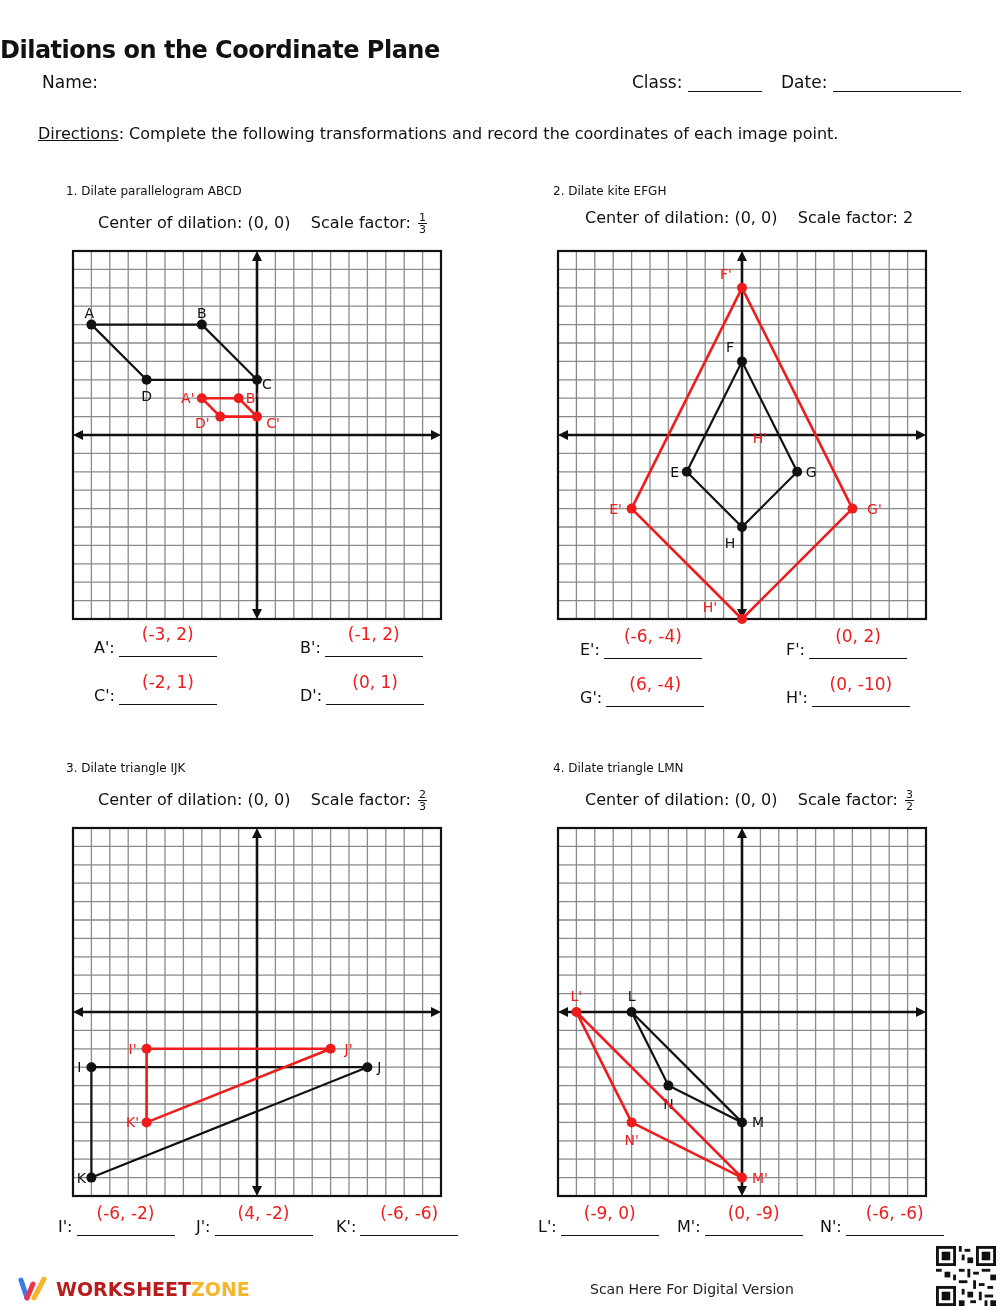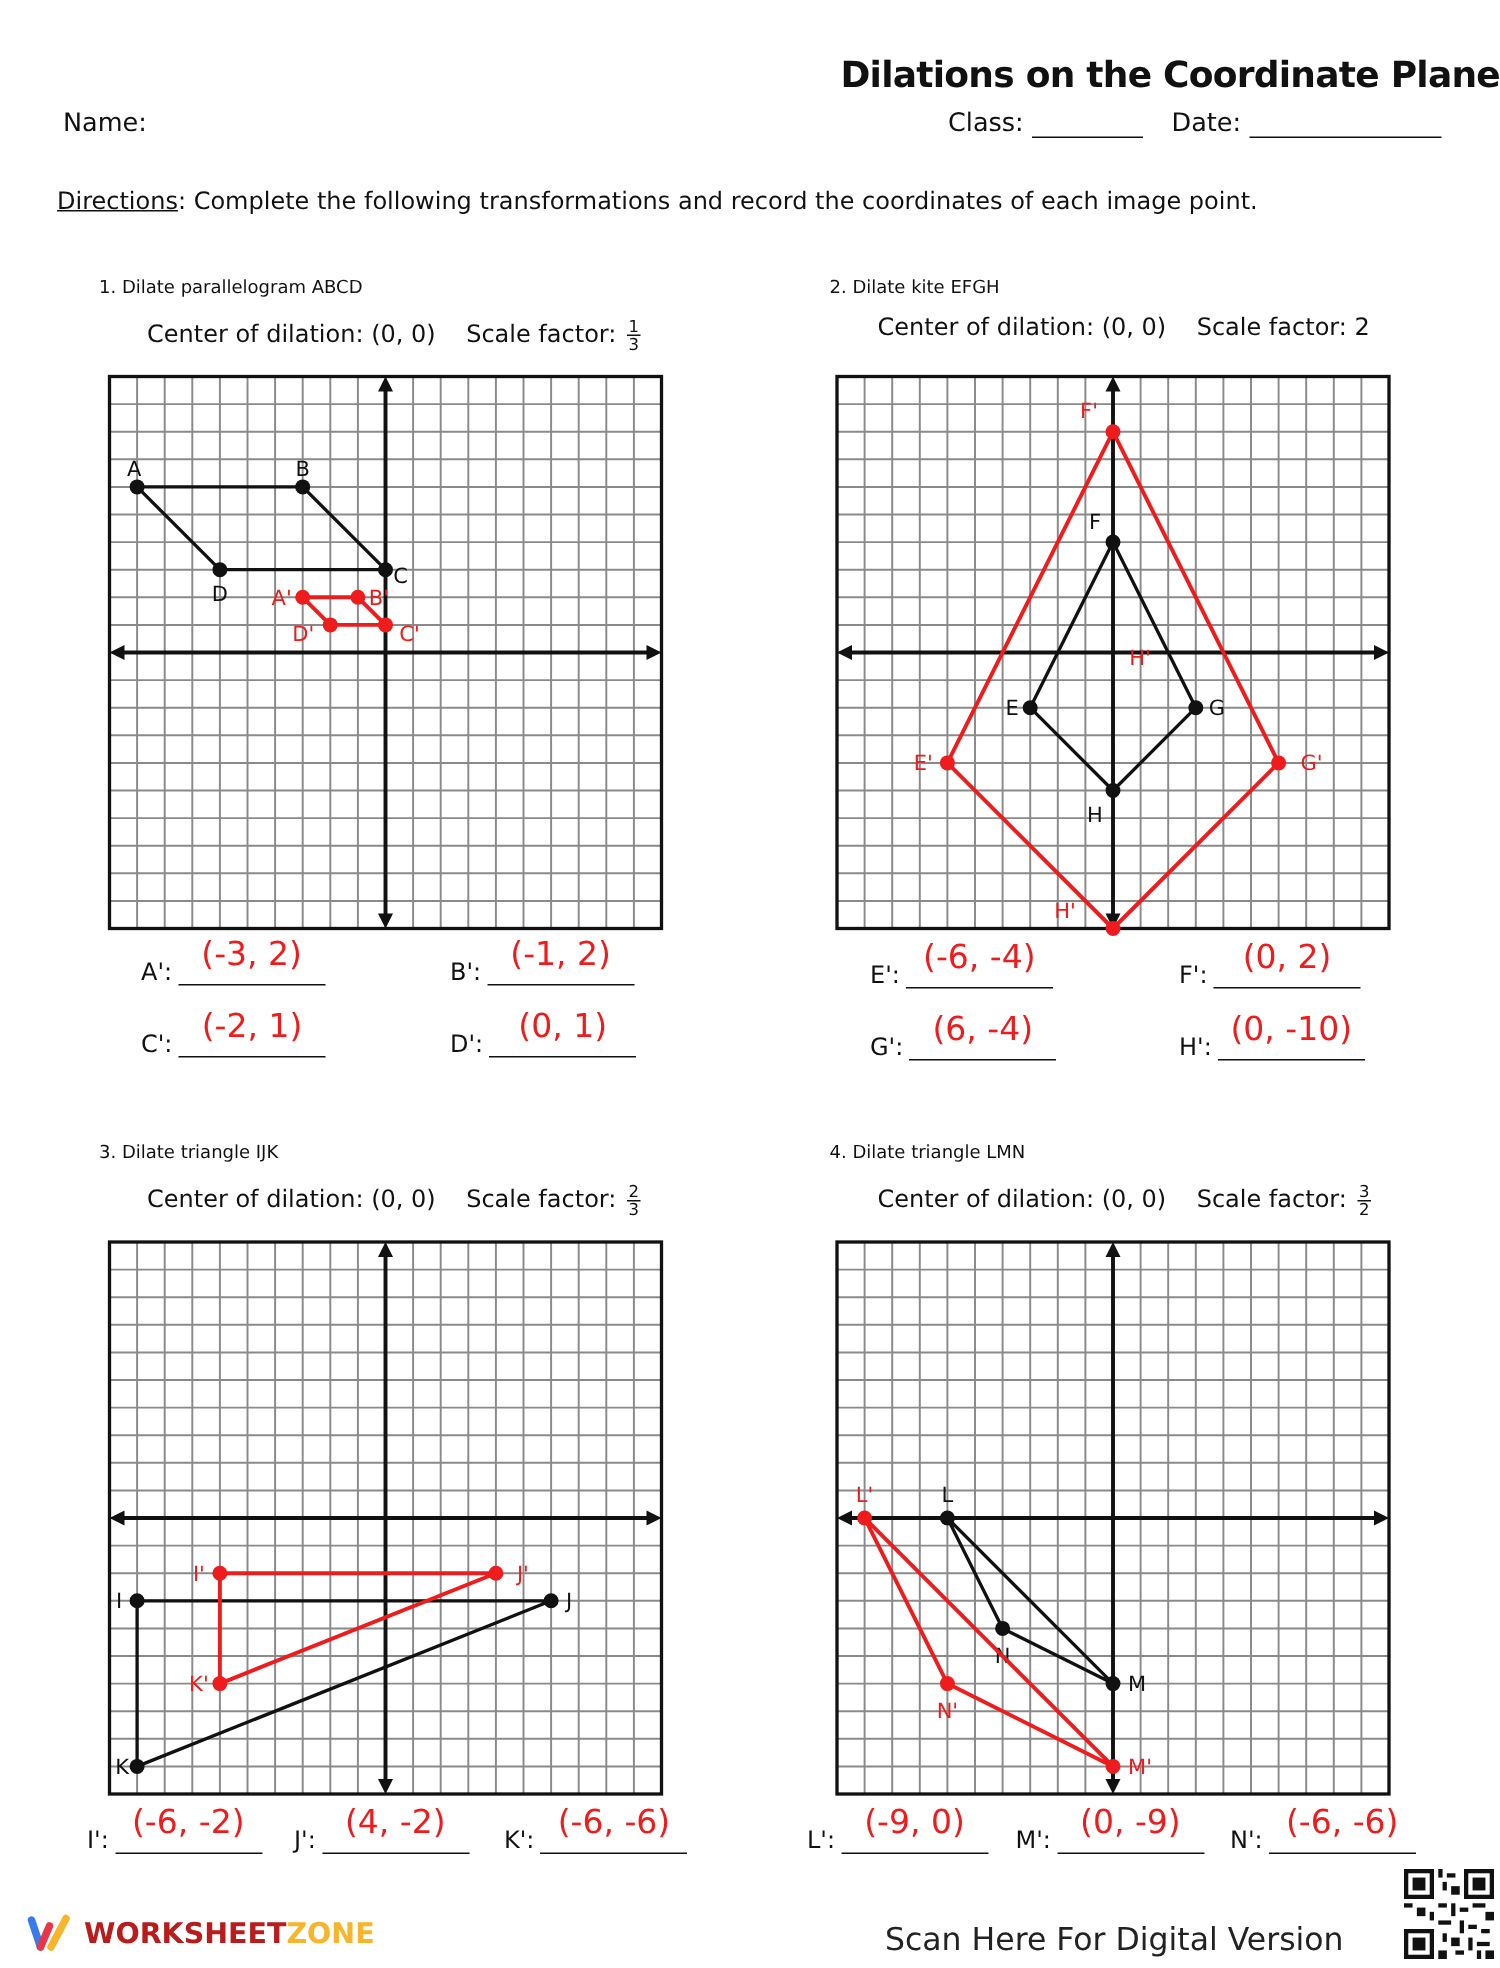--- a/index.html
+++ b/index.html
@@ -1,35 +1,35 @@
 <!DOCTYPE html>
 <html><head>
 <meta charset="utf-8">
 <style>
   html, body { margin:0; padding:0; background:#ffffff; }
   body { width:1000px; height:1312px; position:relative; overflow:hidden;
          font-family:"DejaVu Sans", sans-serif; color:#111; }
   .abs { position:absolute; }
-  .title { left:0; width:1000px; top:36px; text-align:right; font-size:24px; font-weight:bold; letter-spacing:-0.5px; }
+  .title { left:0; width:1000px; top:36px; text-align:left; font-size:24px; font-weight:bold; letter-spacing:-0.5px; }
   .hdr { font-size:17px; top:72px; }
   .blank { display:inline-block; border-bottom:1.5px solid #111; vertical-align:bottom; height:18px; position:relative; }
   .answer-key { position:absolute; left:14px; top:-8px; font-size:18px; font-weight:bold; color:#ee1c1c; white-space:nowrap; }
   .directions { left:38px; top:124px; font-size:16px; }
   .dir-label { text-decoration:underline; }
   .prob-title { font-size:12px; }
   .prob-sub { font-size:16px; }
   .frac { display:inline-flex; flex-direction:column; align-items:center; vertical-align:middle; font-size:11px; line-height:11px; margin-left:2px; }
   .frac .num { border-bottom:1px solid #111; padding:0 1px; }
   .ans-row { font-size:16px; }
   .ans-label { display:inline-block; }
   .ans-line { display:inline-block; border-bottom:1.5px solid #111; height:20px; vertical-align:bottom; position:relative; margin-left:4px; }
-  .ans-val { position:absolute; left:0; right:0; top:-12px; text-align:center; color:#ee1c1c; font-size:22px; white-space:nowrap; }
+  .ans-val { position:absolute; left:0; right:0; top:-12px; text-align:center; color:#ee1c1c; font-size:17px; white-space:nowrap; }
   svg.graph { position:absolute; overflow:visible; }
   .footer-logo { left:18px; top:1276px; display:flex; align-items:center; font-weight:bold; font-size:19px; }
-  .footer-scan { left:590px; top:1281px; font-size:21px; color:#222; }
+  .footer-scan { left:590px; top:1281px; font-size:14px; color:#222; }
   .qr { left:936px; top:1246px; width:60px; height:60px; }
 </style>
 </head>
 <body>
 
 <div class="abs title">Dilations on the Coordinate Plane</div>
 
 <div class="abs hdr" style="left:42px;">
   <span>Name:</span>
 </div>

